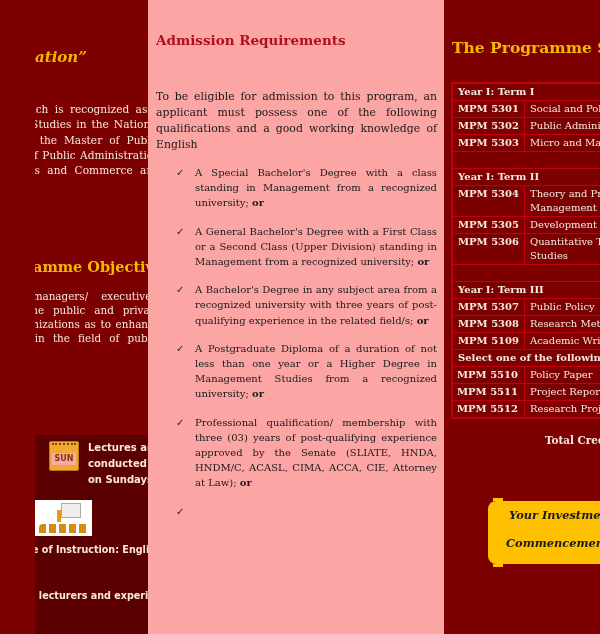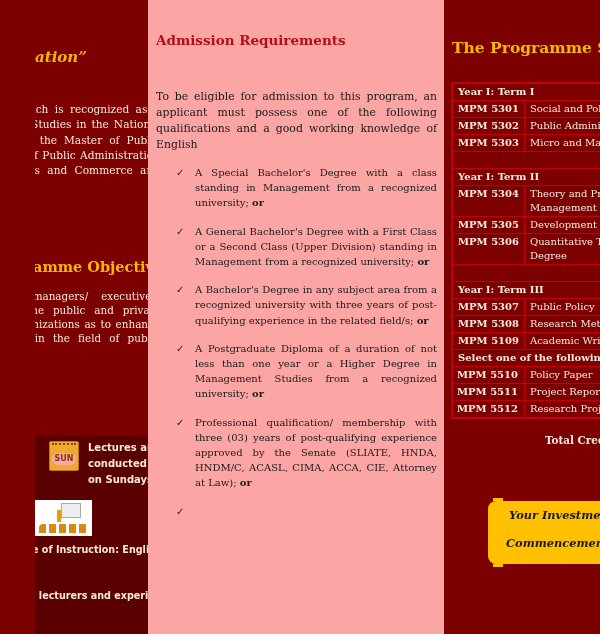--- a/index.html
+++ b/index.html
@@ -38,21 +38,20 @@
   }
   .sun-icon .rings {
     position: absolute; left: 2px; top: 1px; width: 24px; height: 6px;
     border-top: 2px dotted #7a4a00;
   }
   .sun-icon .label {
     position: absolute; left: 2px; top: 11px; width: 24px; height: 12px;
     background: #fca5a5; color: #7a3a00; font-size: 8px; font-weight: bold;
     text-align: center; line-height: 12px;
     font-family: "DejaVu Sans", sans-serif;
-    border-radius: 6px;
   }
   .lectures-text {
     position: absolute; left: 53px; top: 440px; width: 90px;
     color: #fbe8da; font-family: "DejaVu Sans", sans-serif; font-weight: bold;
     font-size: 10px; line-height: 16px;
   }
   .lecture-img {
     position: absolute; left: 0; top: 500px; width: 57px; height: 36px; background: #fff;
   }
   .lecture-img .board {
@@ -226,21 +225,21 @@
     <tr>
           <td class="code">MPM 5304</td>
           <td class="name"><span>Theory and Practice of Public</span><br><span>Management</span></td>
         </tr>
     <tr>
           <td class="code">MPM 5305</td>
           <td class="name">Development Management</td>
         </tr>
     <tr>
           <td class="code">MPM 5306</td>
-          <td class="name"><span>Quantitative Techniques for Management</span><br><span>Degree</span></td>
+          <td class="name"><span>Quantitative Techniques for Management</span><br><span>Studies</span></td>
         </tr>
     <tr class="spacer">
           <td colspan="2"></td>
         </tr>
 
     <tr class="head">
           <td colspan="2">Year I: Term III</td>
         </tr>
     <tr>
           <td class="code">MPM 5307</td>

